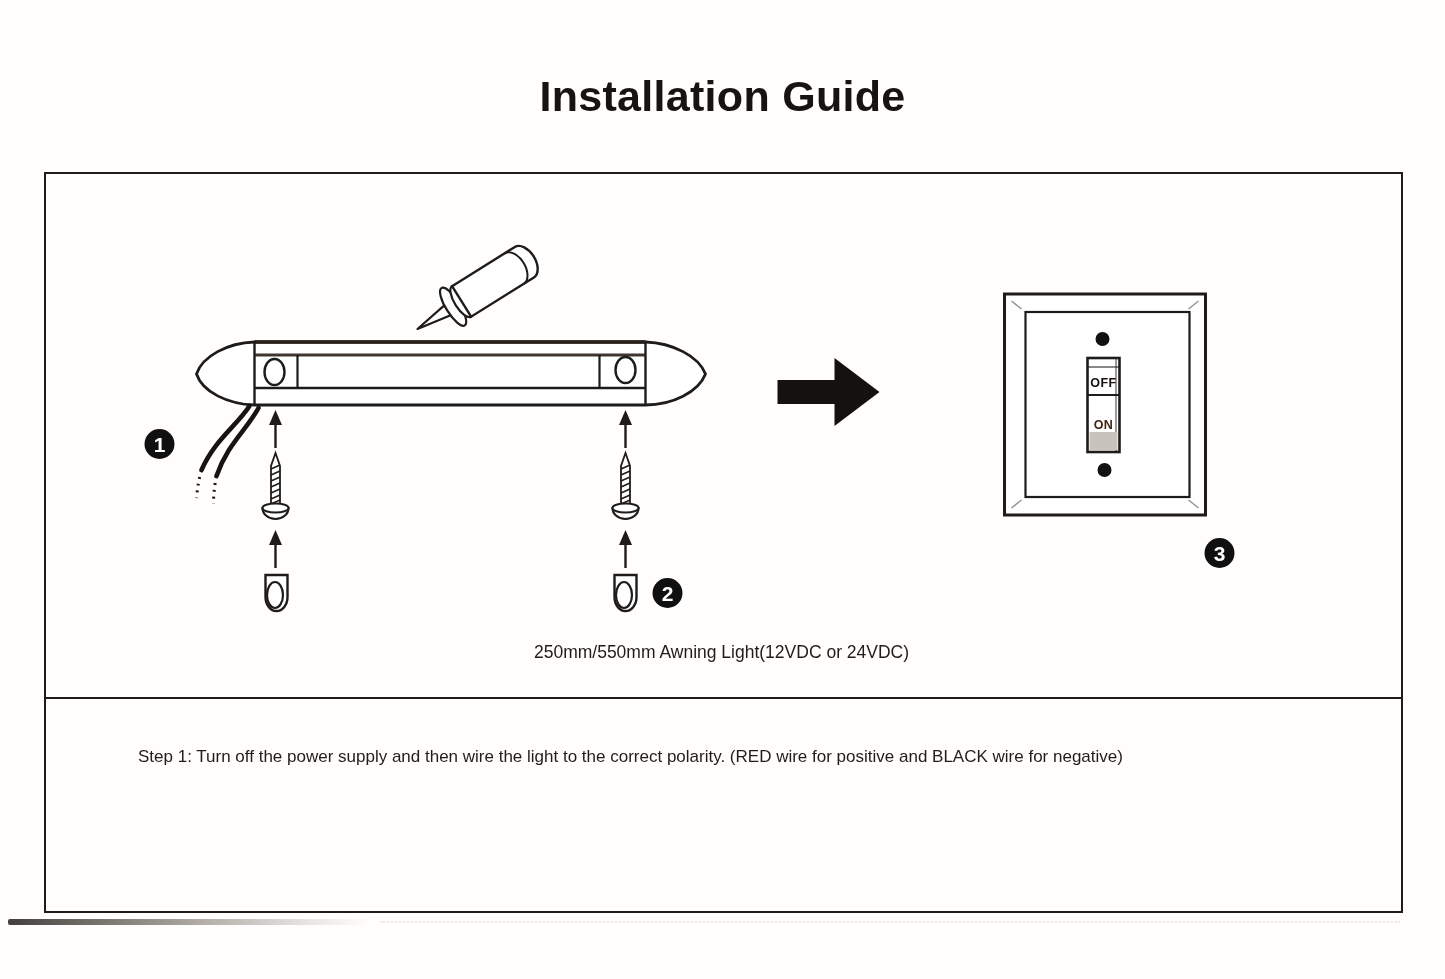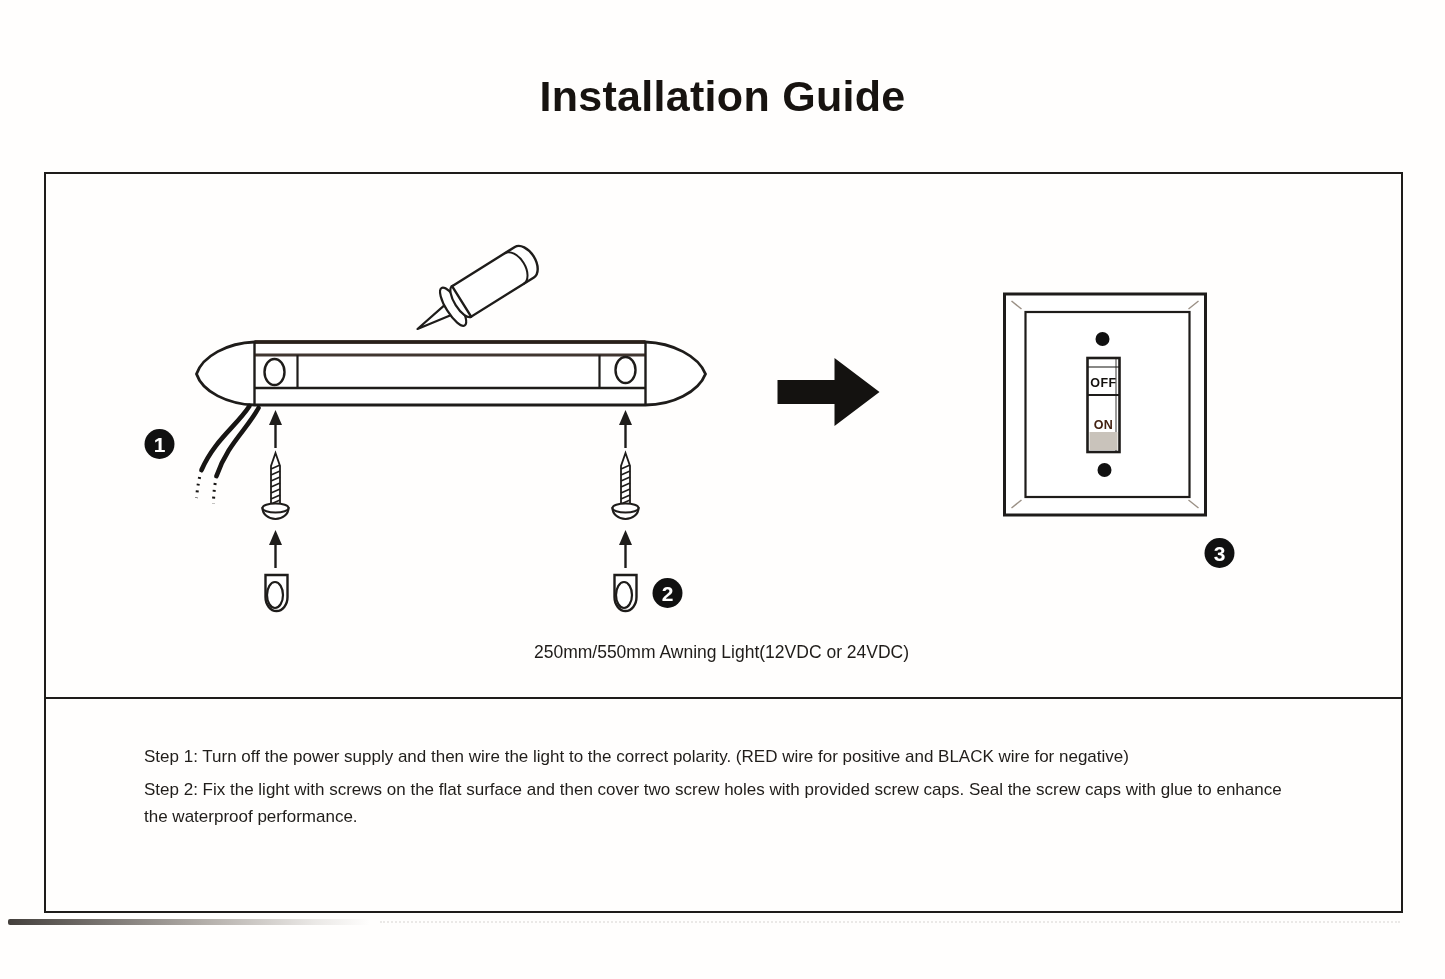--- a/index.html
+++ b/index.html
@@ -17,21 +17,21 @@
   }
   .diagram-panel { position:absolute; top:0; left:0; right:0; height:523px; }
   svg.diagram { display:block; width:100%; height:100%; }
   svg.diagram text { font-family:"Liberation Sans", sans-serif; }
   .steps-panel {
     position:absolute; top:523px; bottom:0; left:0; right:0;
     border-top:2.5px solid #1e1c1a; box-sizing:border-box;
     padding:44px 60px 0 86px;
   }
   .step {
-    margin:0 0 6px 12px; font-size:17px; line-height:27px;
+    margin:0 0 6px 6px; font-size:17px; line-height:27px;
     color:#201d1a; max-width:1165px;
   }
   .scan-smudge {
     position:absolute; left:8px; top:919px; width:362px; height:6px;
     background:linear-gradient(to right, rgba(35,30,26,.85), rgba(90,80,70,.45) 55%, rgba(120,110,100,.15) 85%, transparent);
     border-radius:2px;
   }
   .scan-dotline {
     position:absolute; left:380px; top:921px; width:1020px; height:0;
     border-top:2px dotted rgba(60,50,40,.10);
@@ -138,21 +138,20 @@
             <text x="1057" y="255" text-anchor="middle" font-size="12.5" font-weight="bold" fill="#432212" letter-spacing=".5">ON</text>
           </g>
         </g>
 
         <text x="675" y="484" text-anchor="middle" font-size="17.5" fill="#1f1c19">250mm/550mm Awning Light(12VDC or 24VDC)</text>
       </svg>
     </div>
 
     <div class="steps-panel">
       <p class="step">Step 1: Turn off the power supply and then wire the light to the correct polarity. (RED wire for positive and BLACK wire for negative)</p>
-      <p class="step">Step 2: Fix the light with screws on the flat surface and then cover two screw holes with provided screw caps. Seal the screw caps with glue to enhance the waterproof performance.</p>
     </div>
 
   </div>
 
   <div class="scan-smudge"></div>
   <div class="scan-dotline"></div>
 
 </div>
 
 </body></html>

